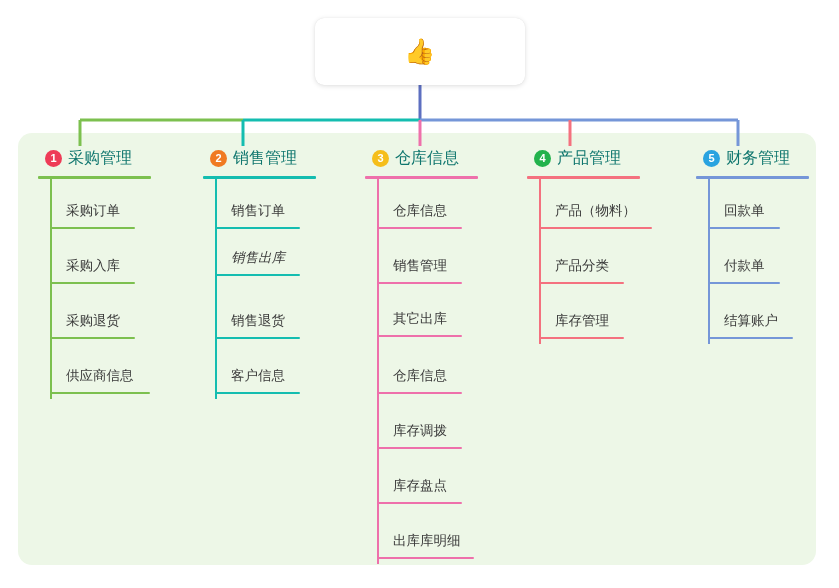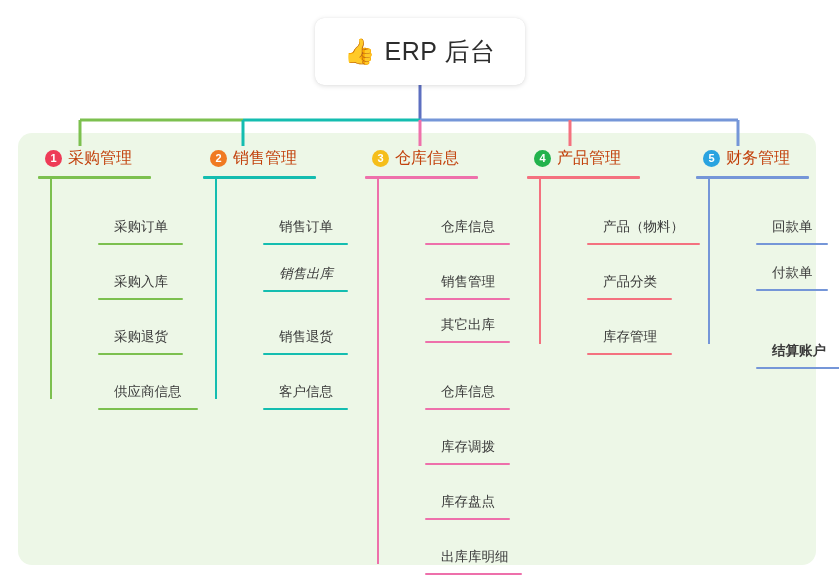--- a/index.html
+++ b/index.html
@@ -69,21 +69,21 @@
     border-radius: 50%;
     color: #ffffff;
     font-size: 11px;
     line-height: 17px;
     text-align: center;
     font-weight: bold;
     flex: 0 0 auto;
   }
   .branch-title {
     font-size: 16px;
-    color: #c2410c;
+    color: #0f766e;
     white-space: nowrap;
   }
   .head-rule {
     position: absolute;
     left: 0;
     top: 30px;
     height: 3px;
     border-radius: 1px;
   }
   .leaves {
@@ -93,22 +93,21 @@
   }
   .spine {
     position: absolute;
     left: 12px;
     top: 0;
     width: 2px;
   }
   .leaf {
     position: absolute;
     left: 12px;
-    height: 66px;
-    margin-left: 48px;
+    height: 50px;
   }
   .leaf-text {
     position: absolute;
     left: 16px;
     bottom: 9px;
     font-size: 13.5px;
     color: #3a3a3a;
     white-space: nowrap;
   }
   .leaf-rule {
@@ -133,21 +132,20 @@
       <line x1="420" y1="120" x2="738" y2="120" stroke="#7596d8" stroke-width="3"></line>
       <line x1="80" y1="120" x2="80" y2="146" stroke="#7cc04f" stroke-width="3"></line>
       <line x1="243" y1="120" x2="243" y2="146" stroke="#14bdb0" stroke-width="3"></line>
       <line x1="420" y1="120" x2="420" y2="146" stroke="#ee70ab" stroke-width="3"></line>
       <line x1="570" y1="120" x2="570" y2="146" stroke="#f4717f" stroke-width="3"></line>
       <line x1="738" y1="120" x2="738" y2="146" stroke="#7596d8" stroke-width="3"></line>
     </svg>
 
   <div id="root-node">
     <span id="root-icon">👍</span>
-    <span id="root-label">ERP 后台</span>
   </div>
 
   <div id="branches">
       <div class="branch" style="left: 38px;">
         <div class="branch-head">
           <span class="badge" style="background: rgb(238, 59, 87);">1</span>
           <span class="branch-title">采购管理</span>
           <div class="head-rule" style="width: 113px; background: rgb(124, 192, 79);"></div>
         </div>
         <div class="leaves">
@@ -205,21 +203,21 @@
         <div class="leaves">
           <div class="spine" style="height: 385px; background: rgb(238, 112, 171);"></div>
           <div class="leaf" style="top: 0px; width: 89px;">
             <span class="leaf-text">仓库信息</span>
             <div class="leaf-rule" style="width: 85px; background: rgb(238, 112, 171);"></div>
           </div>
           <div class="leaf" style="top: 55px; width: 89px;">
             <span class="leaf-text">销售管理</span>
             <div class="leaf-rule" style="width: 85px; background: rgb(238, 112, 171);"></div>
           </div>
-          <div class="leaf" style="top: 98px; width: 89px; text-align: center;">
+          <div class="leaf" style="top: 108px; width: 89px; text-align: center;">
             <span class="leaf-text">其它出库</span>
             <div class="leaf-rule" style="width: 85px; background: rgb(238, 112, 171);"></div>
           </div>
           <div class="leaf" style="top: 165px; width: 89px;">
             <span class="leaf-text">仓库信息</span>
             <div class="leaf-rule" style="width: 85px; background: rgb(238, 112, 171);"></div>
           </div>
           <div class="leaf" style="top: 220px; width: 89px;">
             <span class="leaf-text">库存调拨</span>
             <div class="leaf-rule" style="width: 85px; background: rgb(238, 112, 171);"></div>
@@ -261,25 +259,25 @@
           <span class="badge" style="background: rgb(41, 163, 224);">5</span>
           <span class="branch-title">财务管理</span>
           <div class="head-rule" style="width: 113px; background: rgb(117, 150, 216);"></div>
         </div>
         <div class="leaves">
           <div class="spine" style="height: 165px; background: rgb(117, 150, 216);"></div>
           <div class="leaf" style="top: 0px; width: 76px;">
             <span class="leaf-text">回款单</span>
             <div class="leaf-rule" style="width: 72px; background: rgb(117, 150, 216);"></div>
           </div>
-          <div class="leaf" style="top: 46px; width: 76px; padding-left: 7px;">
+          <div class="leaf" style="top: 55px; width: 76px; padding-left: 7px;">
             <span class="leaf-text">付款单</span>
             <div class="leaf-rule" style="width: 72px; background: rgb(117, 150, 216);"></div>
           </div>
-          <div class="leaf" style="top: 124px; width: 89px; font-weight: bold;">
+          <div class="leaf" style="top: 110px; width: 89px;">
             <span class="leaf-text">结算账户</span>
             <div class="leaf-rule" style="width: 85px; background: rgb(117, 150, 216);"></div>
           </div>
         </div>
       </div>
     </div>
 
 </div>
 
 </body></html>

